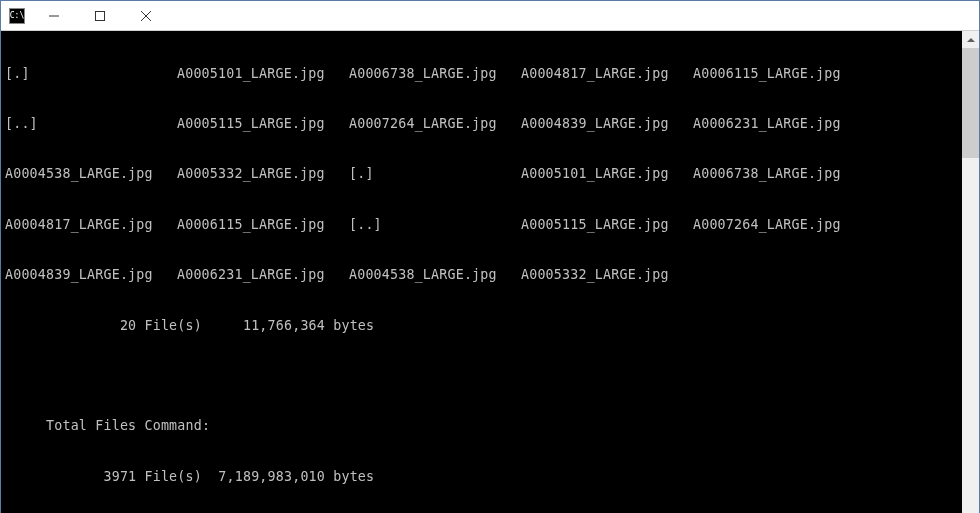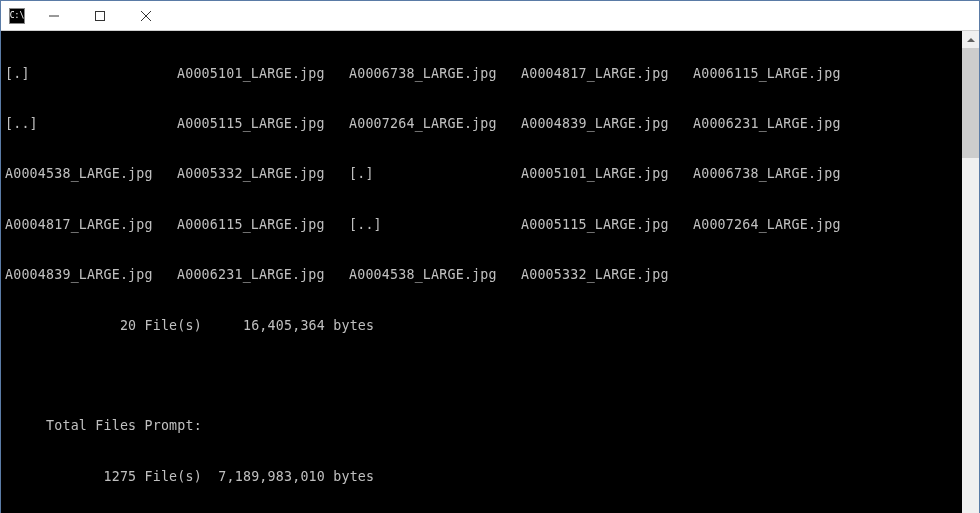--- a/index.html
+++ b/index.html
@@ -126,24 +126,24 @@
       </div>
     </div>
   </div>
   <div class="terminal-area">
     <div class="terminal">
       <div class="row"><span class="col col0">[.]</span><span class="col">A0005101_LARGE.jpg</span><span class="col">A0006738_LARGE.jpg</span><span class="col">A0004817_LARGE.jpg</span><span class="col">A0006115_LARGE.jpg</span></div>
       <div class="row"><span class="col col0">[..]</span><span class="col">A0005115_LARGE.jpg</span><span class="col">A0007264_LARGE.jpg</span><span class="col">A0004839_LARGE.jpg</span><span class="col">A0006231_LARGE.jpg</span></div>
       <div class="row"><span class="col col0">A0004538_LARGE.jpg</span><span class="col">A0005332_LARGE.jpg</span><span class="col">[.]</span><span class="col">A0005101_LARGE.jpg</span><span class="col">A0006738_LARGE.jpg</span></div>
       <div class="row"><span class="col col0">A0004817_LARGE.jpg</span><span class="col">A0006115_LARGE.jpg</span><span class="col">[..]</span><span class="col">A0005115_LARGE.jpg</span><span class="col">A0007264_LARGE.jpg</span></div>
       <div class="row"><span class="col col0">A0004839_LARGE.jpg</span><span class="col">A0006231_LARGE.jpg</span><span class="col">A0004538_LARGE.jpg</span><span class="col">A0005332_LARGE.jpg</span><span class="col"></span></div>
-      <div>              20 File(s)     16,405,364 bytes</div>
+      <div>              20 File(s)     11,766,364 bytes</div>
       <div> </div>
-      <div>     Total Files Prompt:</div>
-      <div>            1275 File(s)  7,189,983,010 bytes</div>
+      <div>     Total Files Command:</div>
+      <div>            3971 File(s)  7,189,983,010 bytes</div>
       
       
       
     </div>
     <div class="scroll">
       <div class="scroll-btn">
         <svg width="8" height="4" viewBox="0 0 8 4">
             <path d="M0 4 L4 0 L8 4 Z"></path>
           </svg>
       </div>

